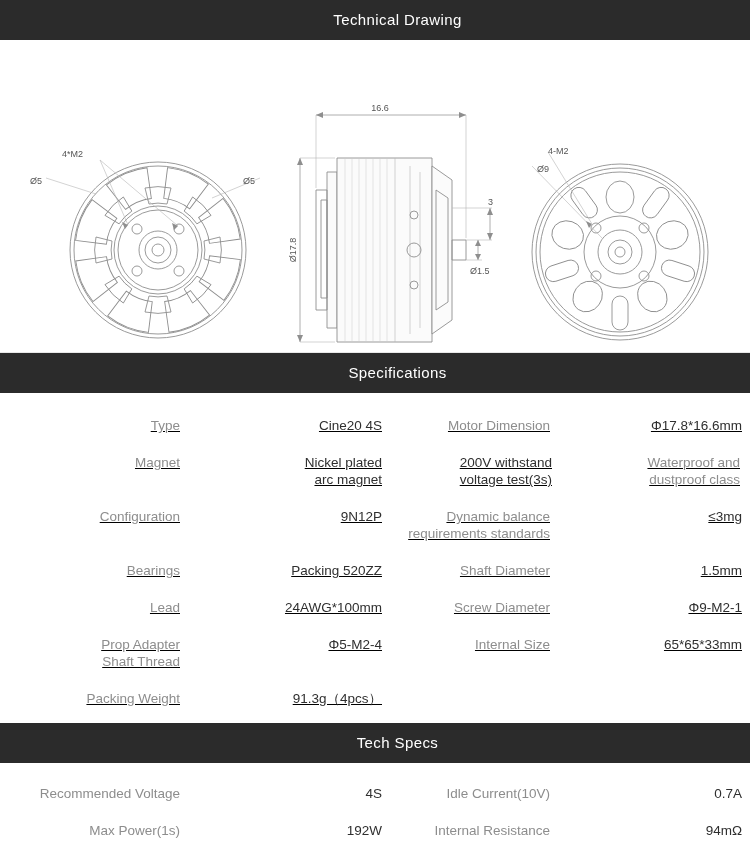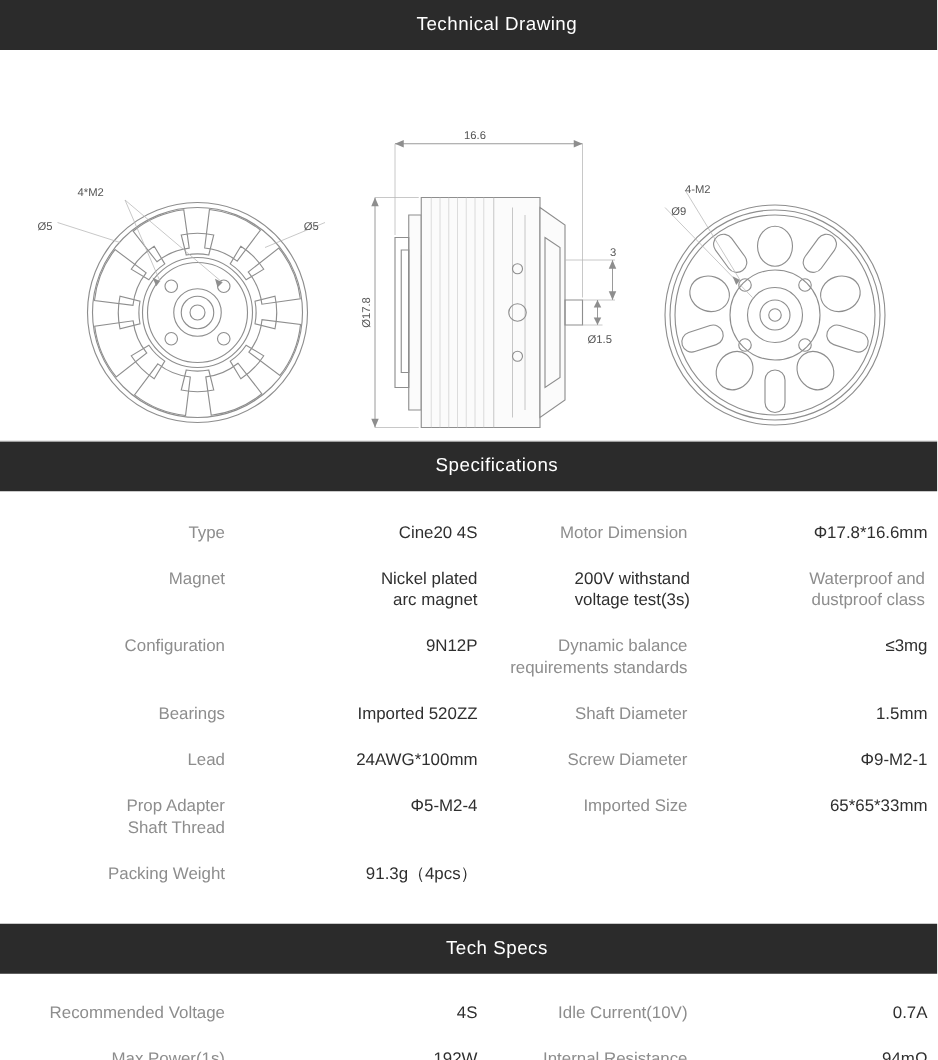--- a/index.html
+++ b/index.html
@@ -34,21 +34,22 @@
   .drawing {
     position: relative;
     height: 313px;
     border-bottom: 1px solid #e8e8e8;
     background: #fff;
   }
   .drawing svg { display: block; }
 
   
   .spec-wrap {
-    padding: 14px 0 22px 0;
+    padding: 14px 0 6px 0;
+    text-decoration: underline;
   }
   .spec-grid {
     display: grid;
     grid-template-columns: 190px 200px 170px 190px;
     row-gap: 0;
     column-gap: 0;
   }
   .lbl {
     text-align: right;
     padding: 10px 10px 10px 0;
@@ -295,30 +296,30 @@
         <div class="val">Φ17.8*16.6mm</div>
         <div class="lbl">Magnet</div>
         <div class="val">Nickel plated<br>arc magnet</div>
         <div class="val">200V withstand<br>voltage test(3s)</div>
         <div class="lbl">Waterproof and<br>dustproof class</div>
         <div class="lbl">Configuration</div>
         <div class="val">9N12P</div>
         <div class="lbl">Dynamic balance<br>requirements standards</div>
         <div class="val">≤3mg</div>
         <div class="lbl">Bearings</div>
-        <div class="val">Imported 520ZZ</div>
+        <div class="val">Packing 520ZZ</div>
         <div class="lbl">Shaft Diameter</div>
         <div class="val">1.5mm</div>
         <div class="lbl">Lead</div>
         <div class="val">24AWG*100mm</div>
         <div class="lbl">Screw Diameter</div>
         <div class="val">Φ9-M2-1</div>
         <div class="lbl">Prop Adapter<br>Shaft Thread</div>
         <div class="val">Φ5-M2-4</div>
-        <div class="lbl">Imported Size</div>
+        <div class="lbl">Internal Size</div>
         <div class="val">65*65*33mm</div>
         <div class="lbl">Packing Weight</div>
         <div class="val">91.3g（4pcs）</div>
       </div>
   </div>
 
   <div class="bar">Tech Specs</div>
 
   <div class="tech-wrap techspec">
     <div class="spec-grid" id="tech-grid">

